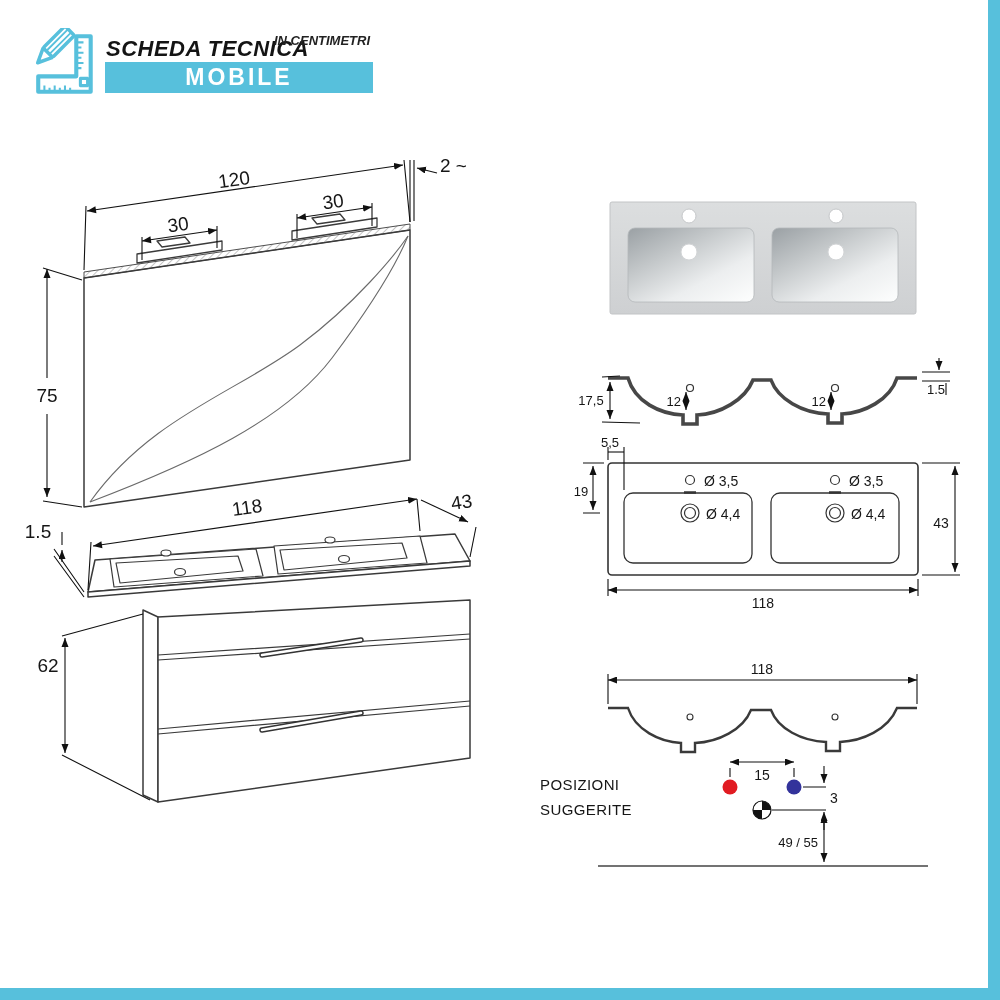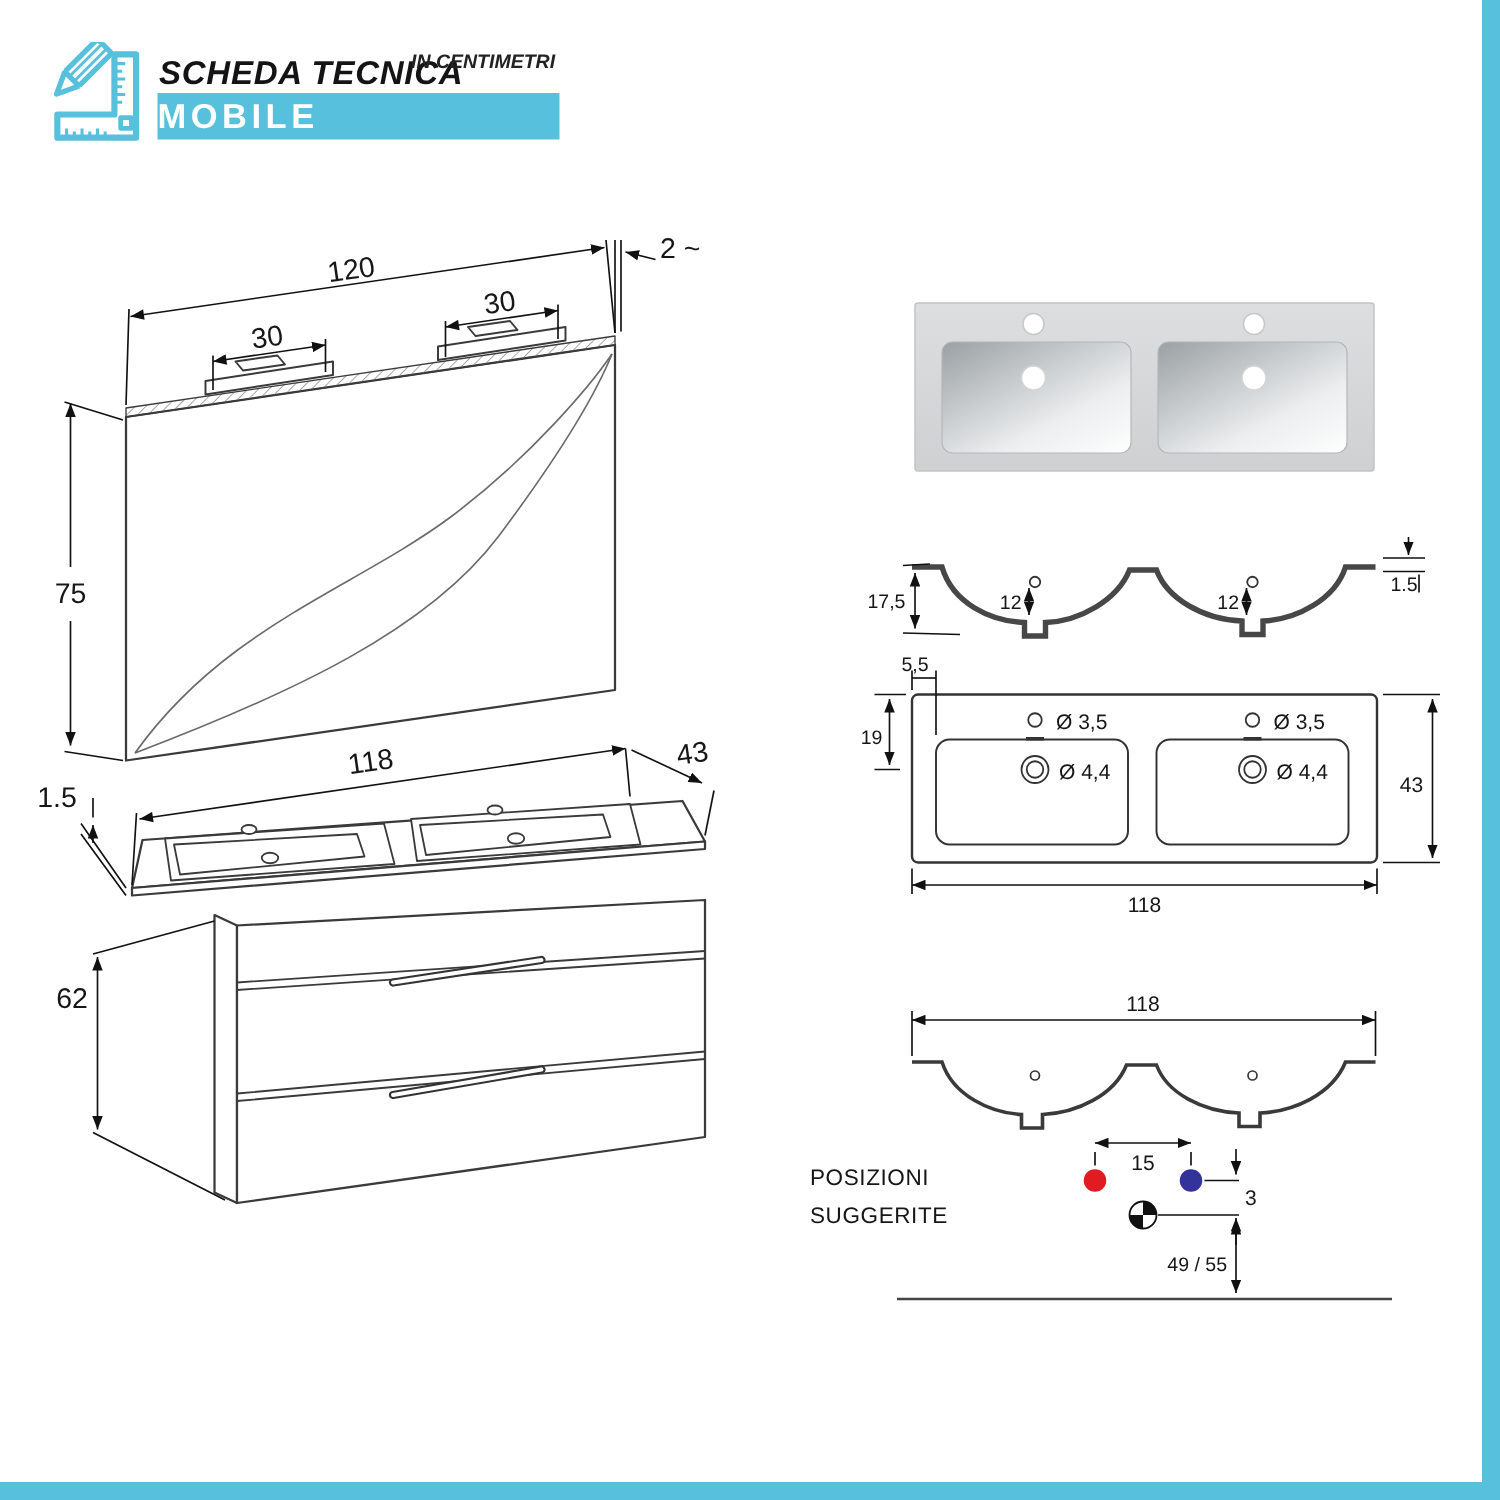--- a/index.html
+++ b/index.html
@@ -5,21 +5,21 @@
   html,body{margin:0;padding:0;background:#ffffff;}
   #stage{position:relative;width:1000px;height:1000px;background:#fff;overflow:hidden;
          font-family:"Liberation Sans", sans-serif;}
   #drawing-svg{position:absolute;left:0;top:0;}
   .hdr{position:absolute;left:0;top:0;width:1000px;height:120px;}
   .hdr-title{position:absolute;left:106px;top:36px;font-size:22px;font-weight:bold;
              font-style:italic;color:#141414;letter-spacing:0.5px;}
   .hdr-sub{position:absolute;left:274px;top:33px;font-size:13px;font-weight:bold;
            font-style:italic;color:#222;}
   .hdr-banner{position:absolute;left:105px;top:62px;width:268px;height:31px;
-              background:var(--accent,#57c0dc);display:flex;align-items:center;justify-content:flex-start;}
+              background:var(--accent,#57c0dc);display:flex;align-items:center;justify-content:center;}
   .hdr-banner span{color:#fff;font-size:23px;font-weight:bold;letter-spacing:3px;}
   .logo{position:absolute;left:30px;top:28px;}
   svg text{fill:#161616;}
   .dimtxt{font-size:19px;}
   .dimtxt-s{font-size:13px;}
   .dimtxt-m{font-size:14px;}
   .captxt{font-size:15px;letter-spacing:0.4px;}
 </style>
 </head>
 <body>

